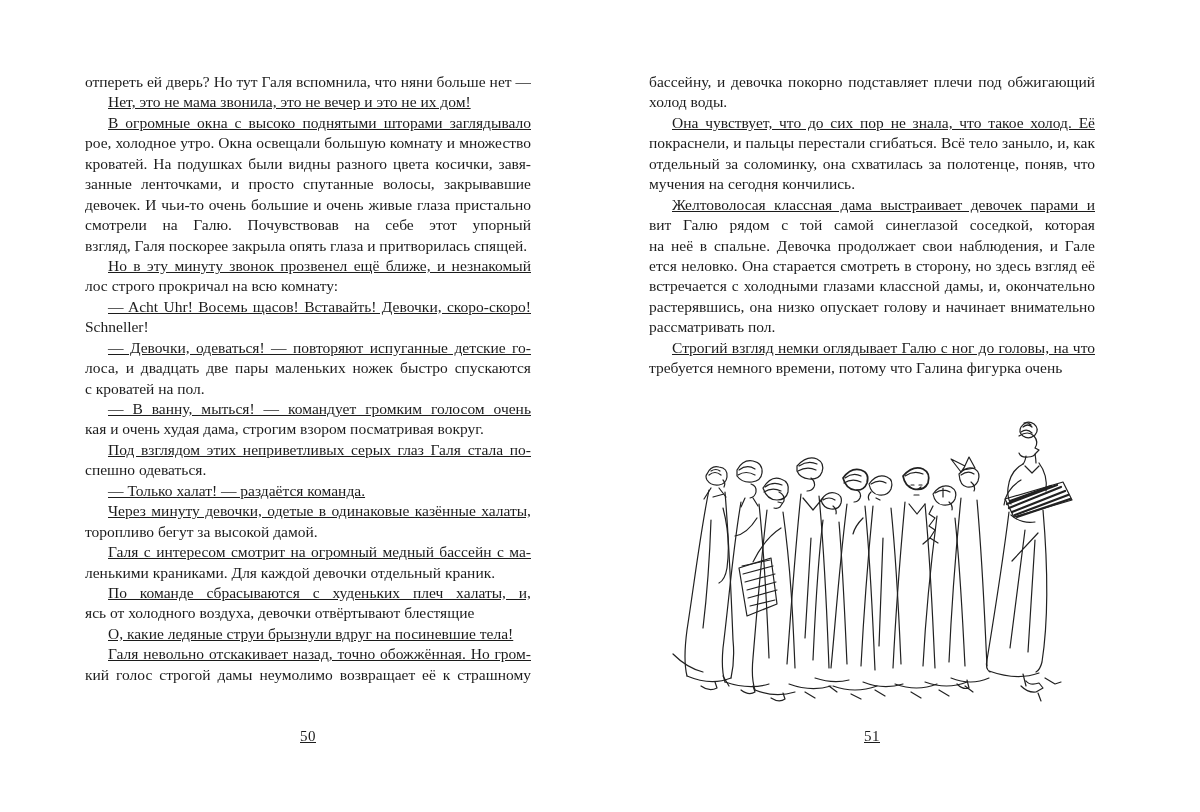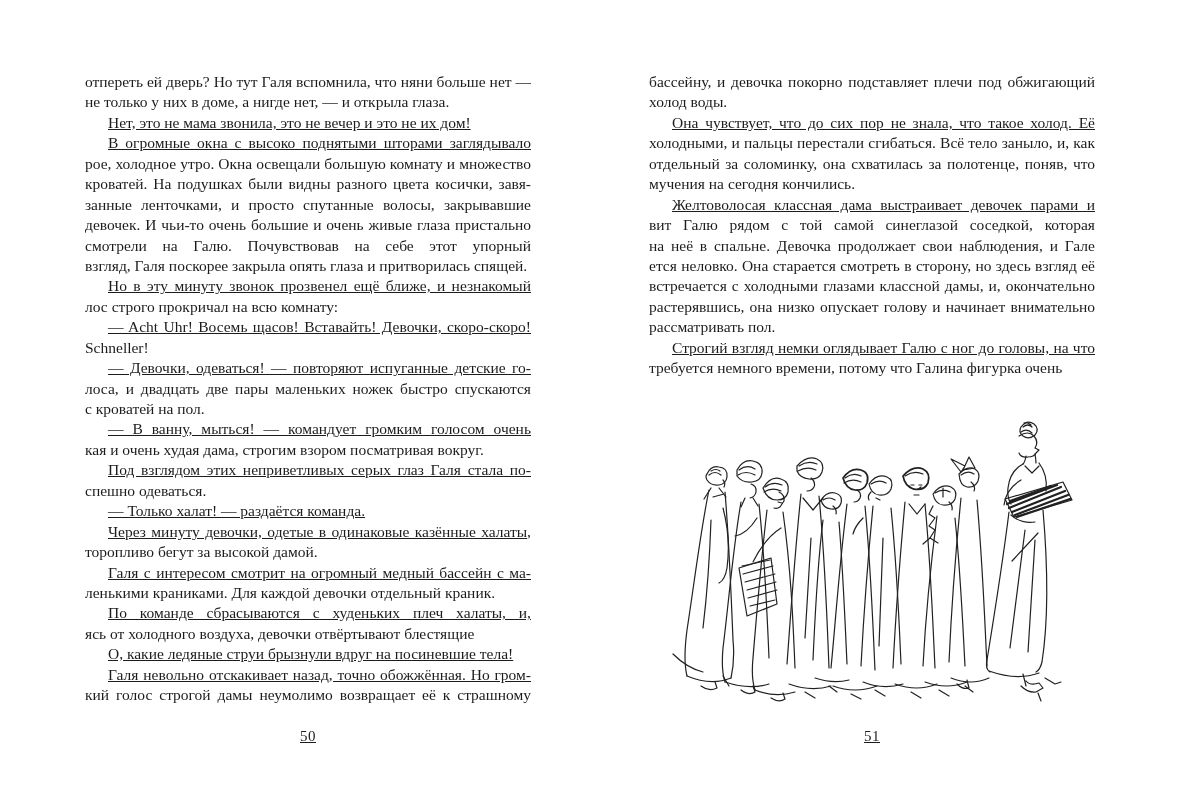--- a/index.html
+++ b/index.html
@@ -27,21 +27,20 @@
   .illustration svg .bold   { stroke-width:1.7; }
 </style>
 </head>
 <body>
 
 <div class="spread">
 
   <div class="page left">
     <div class="text-block">
         <div class="line j">отпереть ей дверь? Но тут Галя вспомнила, что няни больше нет —</div>
-        <div class="line">не только у них в доме, а нигде нет, — и открыла глаза.</div>
         <div class="line i">Нет, это не мама звонила, это не вечер и это не их дом!</div>
         <div class="line j i">В огромные окна с высоко поднятыми шторами заглядывало хму-</div>
         <div class="line j">рое, холодное утро. Окна освещали большую комнату и множество</div>
         <div class="line j">кроватей. На подушках были видны разного цвета косички, завя-</div>
         <div class="line j">занные ленточками, и просто спутанные волосы, закрывавшие лица</div>
         <div class="line j">девочек. И чьи-то очень большие и очень живые глаза пристально</div>
         <div class="line j">смотрели на Галю. Почувствовав на себе этот упорный внимательный</div>
         <div class="line">взгляд, Галя поскорее закрыла опять глаза и притворилась спящей.</div>
         <div class="line j i">Но в эту минуту звонок прозвенел ещё ближе, и незнакомый го-</div>
         <div class="line">лос строго прокричал на всю комнату:</div>
@@ -66,21 +65,21 @@
         <div class="line j">кий голос строгой дамы неумолимо возвращает её к страшному</div>
       </div>
     <div class="pagenum">50</div>
   </div>
 
   <div class="page right">
     <div class="text-block">
         <div class="line j">бассейну, и девочка покорно подставляет плечи под обжигающий</div>
         <div class="line">холод воды.</div>
         <div class="line j i">Она чувствует, что до сих пор не знала, что такое холод. Её руки</div>
-        <div class="line j">холодными, и пальцы перестали сгибаться. Всё тело заныло, и, как</div>
+        <div class="line j">покраснели, и пальцы перестали сгибаться. Всё тело заныло, и, как</div>
         <div class="line j">отдельный за соломинку, она схватилась за полотенце, поняв, что</div>
         <div class="line">мучения на сегодня кончились.</div>
         <div class="line j i">Желтоволосая классная дама выстраивает девочек парами и ста-</div>
         <div class="line j">вит Галю рядом с той самой синеглазой соседкой, которая смотрела</div>
         <div class="line j">на неё в спальне. Девочка продолжает свои наблюдения, и Гале дела-</div>
         <div class="line j">ется неловко. Она старается смотреть в сторону, но здесь взгляд её</div>
         <div class="line j">встречается с холодными глазами классной дамы, и, окончательно</div>
         <div class="line j">растерявшись, она низко опускает голову и начинает внимательно</div>
         <div class="line">рассматривать пол.</div>
         <div class="line j i">Строгий взгляд немки оглядывает Галю с ног до головы, на что</div>

